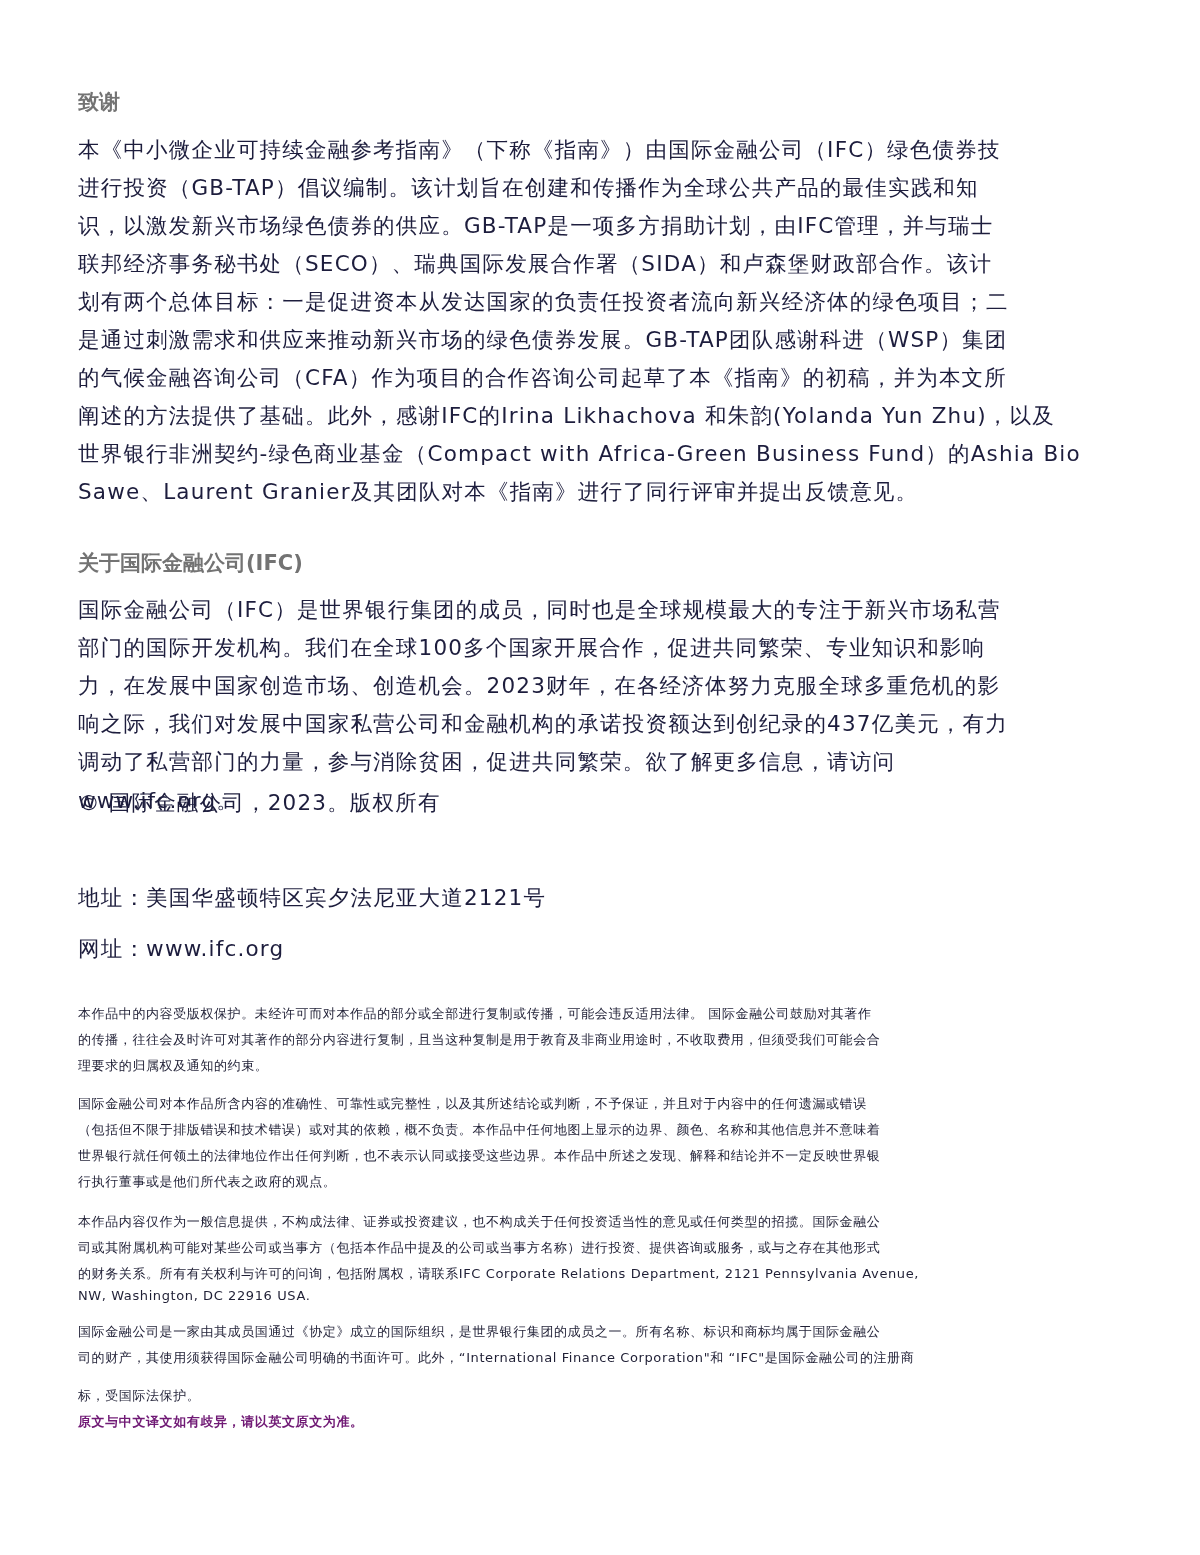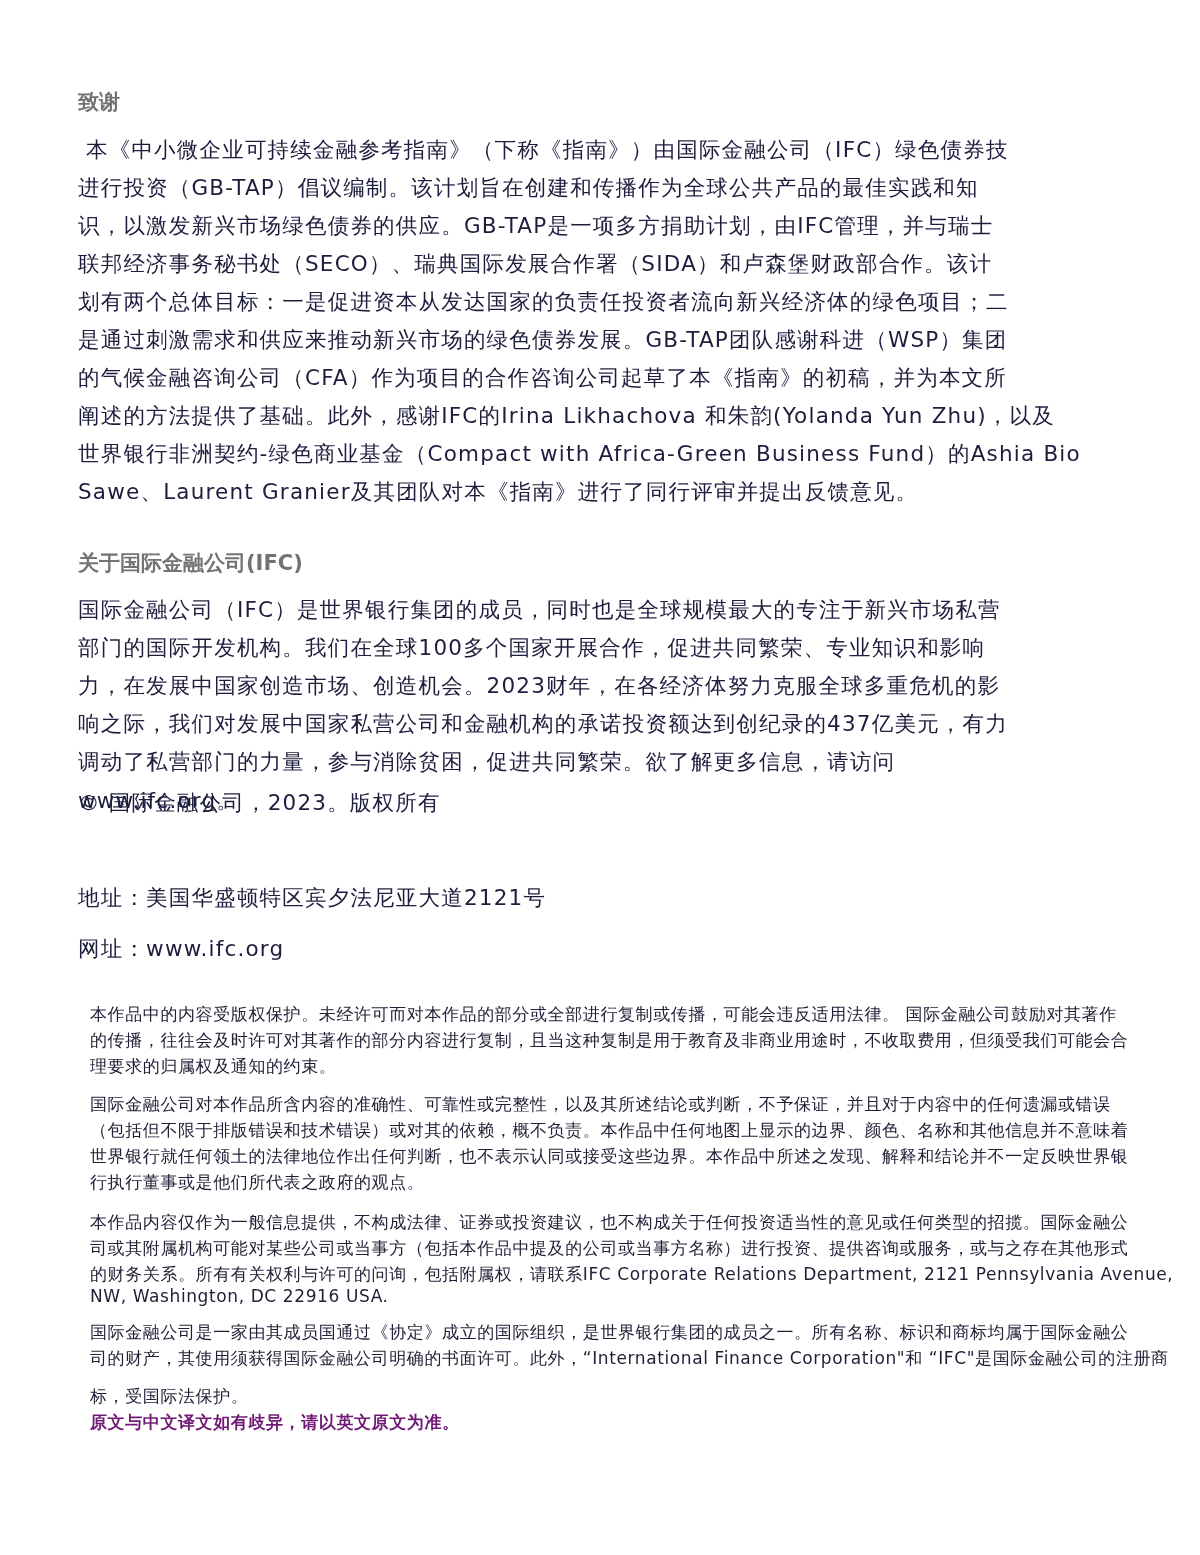--- a/index.html
+++ b/index.html
@@ -29,41 +29,41 @@
       position: absolute;
       left: 0;
       font-size: 21.5px;
       line-height: 38px;
       white-space: nowrap;
       color: #1d1d3d;
       letter-spacing: 1.2px;
     }
     .small-line {
       position: absolute;
-      left: 12px;
-      font-size: 17px;
+      left: 0;
+      font-size: 13px;
       line-height: 22px;
       white-space: nowrap;
       color: #1f1f35;
       letter-spacing: 0.6px;
     }
     .small-bold {
       font-weight: bold;
       color: #701a75;
     }
   </style>
 </head>
 <body>
 
 <div class="page">
 
   <div class="h" style="top:88px;">致谢</div>
 
   <div>
-    <div class="body-line" style="top:131px;margin-left:8px;">本《中小微企业可持续金融参考指南》（下称《指南》）由国际金融公司（IFC）绿色债券技</div>
+    <div class="body-line" style="top:131px;">本《中小微企业可持续金融参考指南》（下称《指南》）由国际金融公司（IFC）绿色债券技</div>
     <div class="body-line" style="top:169px;">进行投资（GB-TAP）倡议编制。该计划旨在创建和传播作为全球公共产品的最佳实践和知</div>
     <div class="body-line" style="top:207px;">识，以激发新兴市场绿色债券的供应。GB-TAP是一项多方捐助计划，由IFC管理，并与瑞士</div>
     <div class="body-line" style="top:245px;">联邦经济事务秘书处（SECO）、瑞典国际发展合作署（SIDA）和卢森堡财政部合作。该计</div>
     <div class="body-line" style="top:283px;">划有两个总体目标：一是促进资本从发达国家的负责任投资者流向新兴经济体的绿色项目；二</div>
     <div class="body-line" style="top:321px;">是通过刺激需求和供应来推动新兴市场的绿色债券发展。GB-TAP团队感谢科进（WSP）集团</div>
     <div class="body-line" style="top:359px;">的气候金融咨询公司（CFA）作为项目的合作咨询公司起草了本《指南》的初稿，并为本文所</div>
     <div class="body-line" style="top:397px;">阐述的方法提供了基础。此外，感谢IFC的Irina Likhachova 和朱韵(Yolanda Yun Zhu)，以及</div>
     <div class="body-line" style="top:435px;">世界银行非洲契约-绿色商业基金（Compact with Africa-Green Business Fund）的Ashia Bio</div>
     <div class="body-line" style="top:473px;">Sawe、Laurent Granier及其团队对本《指南》进行了同行评审并提出反馈意见。</div>
   </div>

